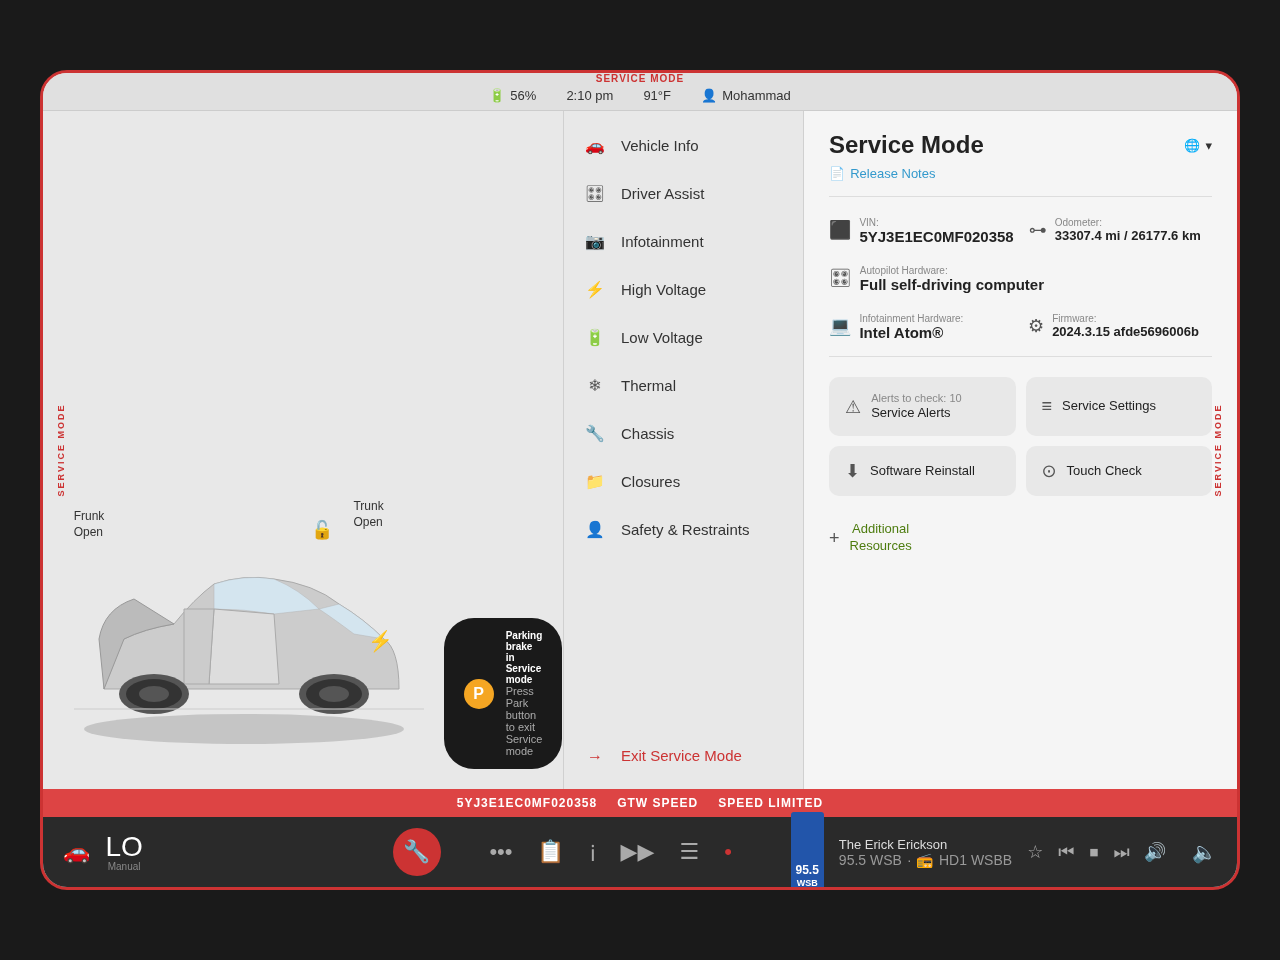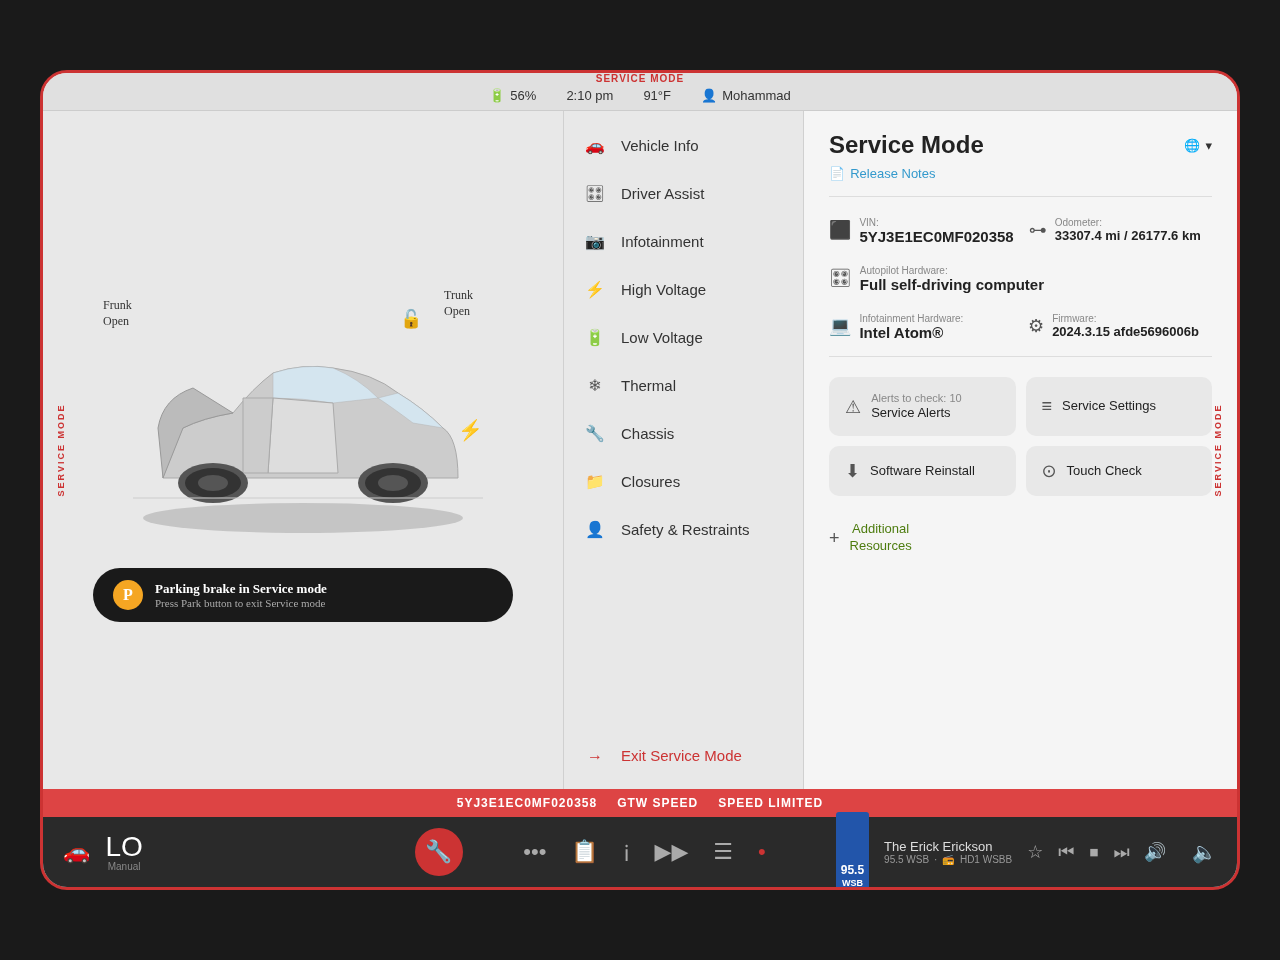--- a/index.html
+++ b/index.html
@@ -86,25 +86,23 @@
       position: relative;
       background: #e8e8e8;
     }
 
     
     .left-panel {
       width: 520px;
       background: #e8e8e8;
       position: relative;
       display: flex;
-      flex-direction: column;
-      align-items: center;
+      align-items: flex-end;
       justify-content: center;
       padding: 20px;
-      font-family: Liberation Serif, serif;
     }
 
     .car-visualization {
       position: relative;
       width: 460px;
       height: 280px;
       display: flex;
       align-items: center;
       justify-content: center;
     }
@@ -160,21 +158,21 @@
       justify-content: center;
       color: white;
       font-weight: 900;
       font-size: 16px;
       flex-shrink: 0;
     }
     .parking-text {
       color: white;
     }
     .parking-text .title {
-      font-size: 13px;
+      font-size: 10px;
       font-weight: 600;
     }
     .parking-text .subtitle {
       font-size: 11px;
       color: #aaa;
     }
 
     
     .menu-panel {
       width: 240px;
@@ -390,21 +388,21 @@
     .radio-badge .freq { font-size: 12px; margin-top: 48px; }
 
     .radio-info {
       color: #ddd;
     }
     .radio-info .station-name {
       font-size: 13px;
       font-weight: 400;
     }
     .radio-info .station-sub {
-      font-size: 10px;
+      font-size: 14px;
       color: #999;
       display: flex;
       align-items: flex-end;
       gap: 5px;
     }
 
     .taskbar-controls {
       display: flex;
       align-items: center;
       gap: 15px;

